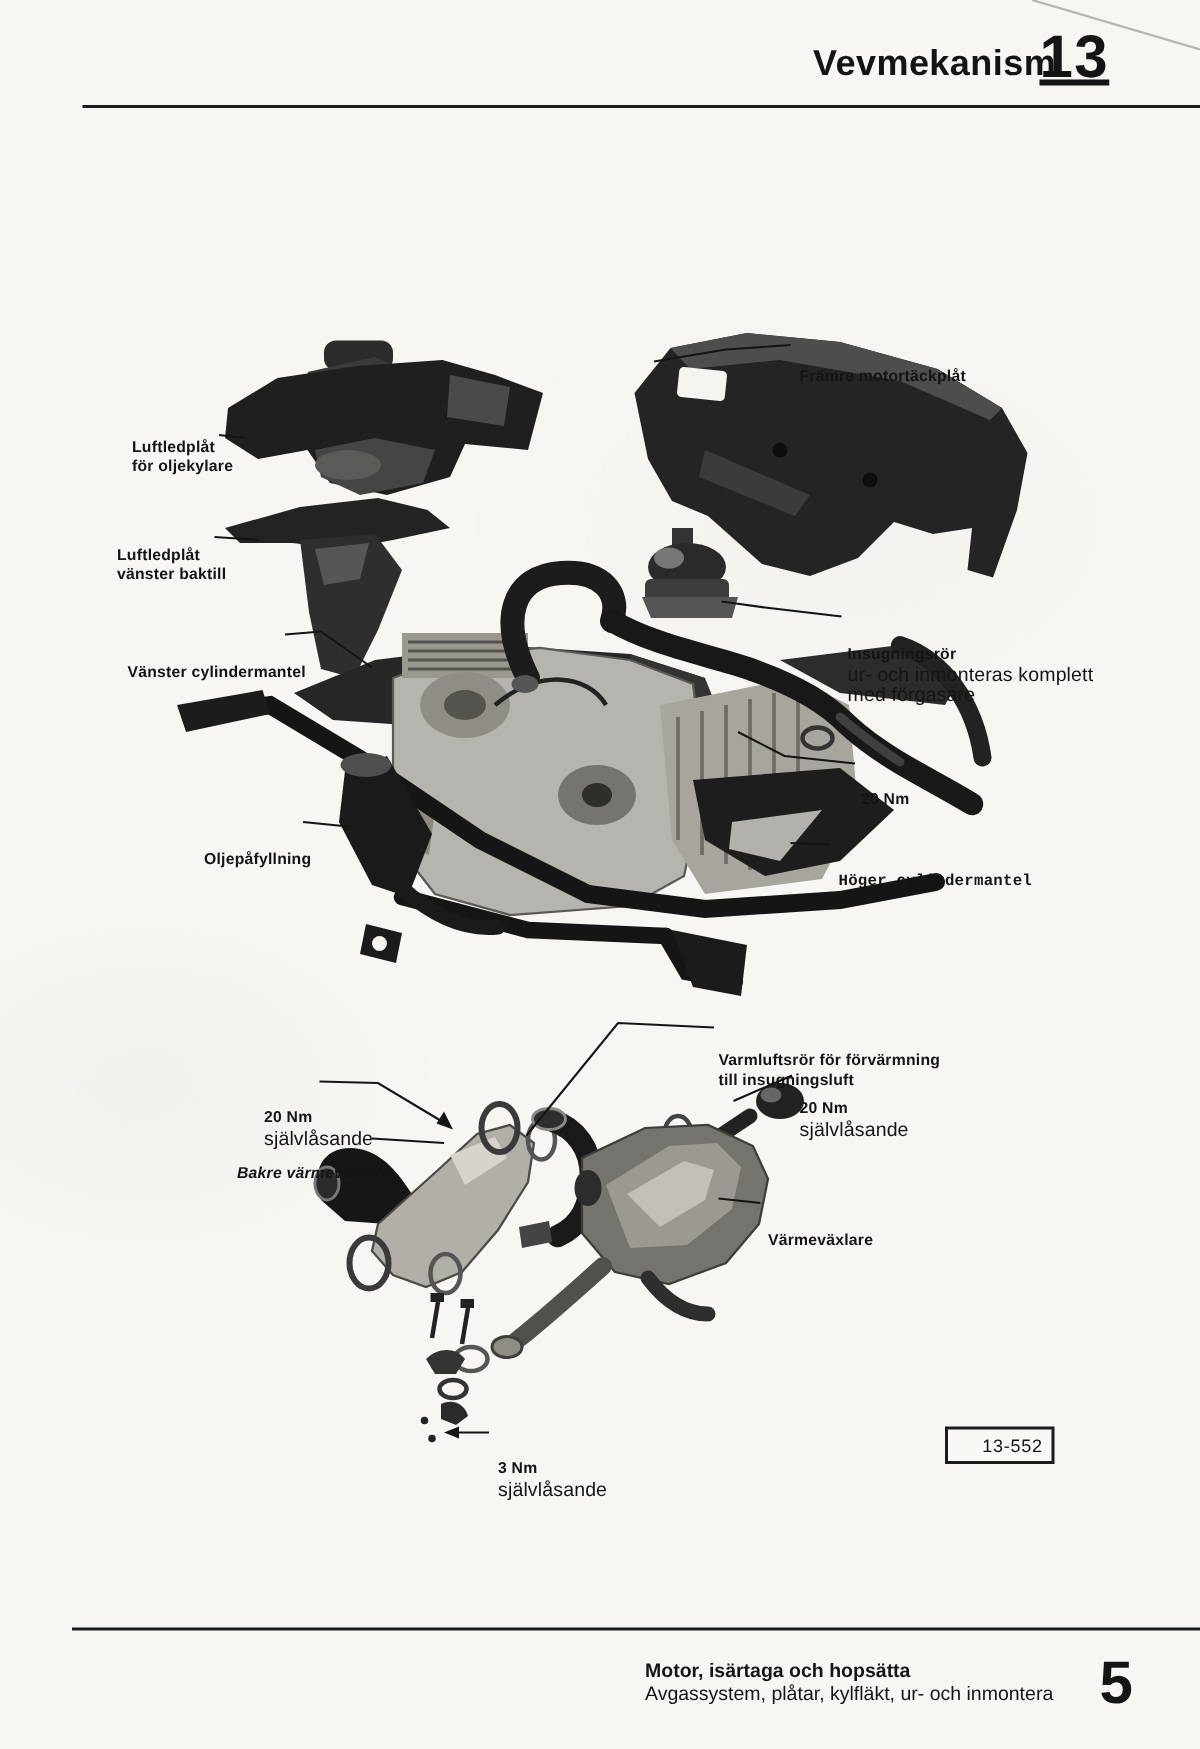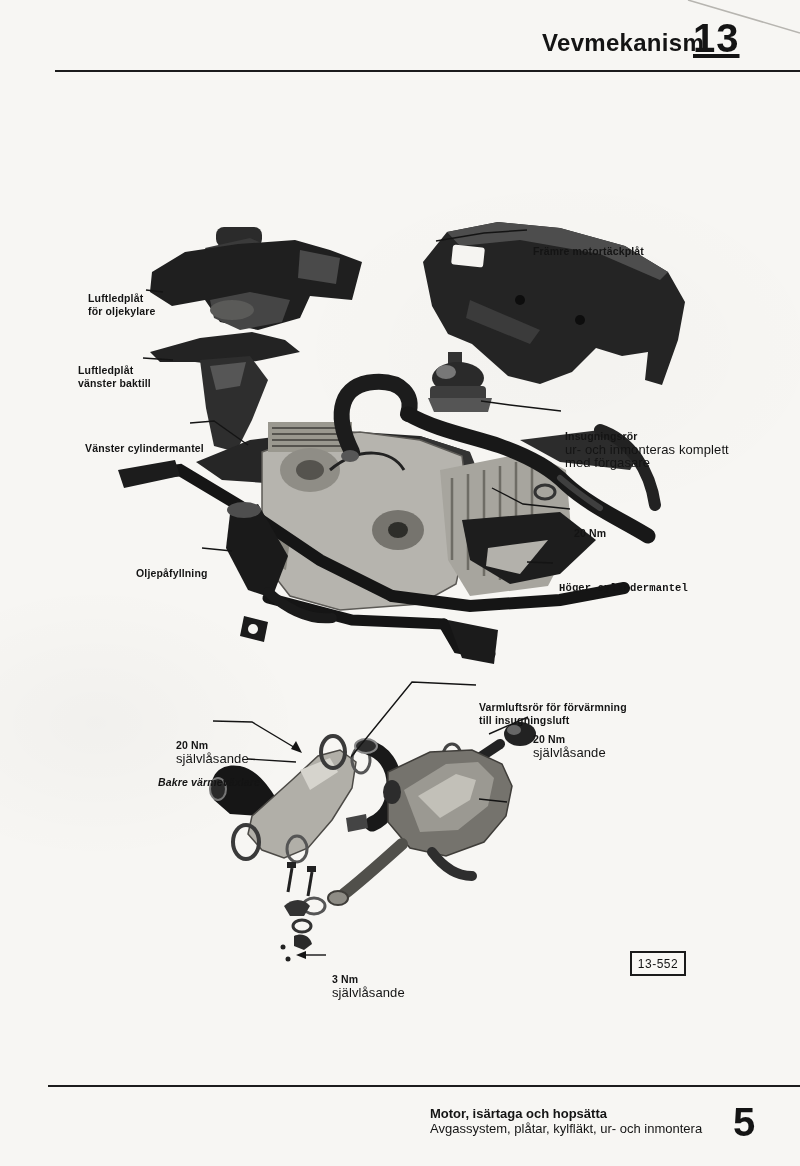--- a/index.html
+++ b/index.html
@@ -16,21 +16,21 @@
   .hdr-num{position:absolute;top:16px;left:693px;font-size:40px;font-weight:bold;letter-spacing:1px;text-decoration:underline;}
   .hdr-rule{position:absolute;top:70px;left:55px;width:745px;height:2px;background:#1c1c1c;}
 
   .part-label{position:absolute;white-space:pre;line-height:13px;}
   .part-label .t{font-size:10.5px;font-weight:bold;letter-spacing:.15px;display:block;}
   .part-label .s{font-size:13px;font-weight:normal;letter-spacing:.1px;display:block;}
 
   .fig-ref{
     position:absolute;left:630px;top:951px;width:52px;height:21px;
     border:2px solid #1b1b1b;display:flex;align-items:center;justify-content:center;
-    font-size:12px;letter-spacing:.5px;background:#f9f8f5;
+    font-size:12px;letter-spacing:.5px;background:#f9f8f5;padding-left:17px;
   }
 
   .ftr-rule{position:absolute;top:1085px;left:48px;width:752px;height:2px;background:#1c1c1c;}
   .ftr-text{position:absolute;left:430px;top:1106px;line-height:15px;}
   .ftr-text .b{font-size:13px;font-weight:bold;display:block;}
   .ftr-text .r{font-size:13px;display:block;}
   .ftr-num{position:absolute;left:733px;top:1100px;font-size:40px;font-weight:bold;}
 
   svg.art{position:absolute;left:0;top:0;}
 </style>
@@ -234,20 +234,23 @@
   </div>
   <div class="part-label" style="left:533px;top:707px;">
     <span class="t">20 Nm</span><span class="s">självlåsande</span>
   </div>
   <div class="part-label" style="left:176px;top:713px;">
     <span class="t">20 Nm</span><span class="s">självlåsande</span>
   </div>
   <div class="part-label" style="left:158px;top:750px;font-style:italic;">
     <span class="t">Bakre värmeväxlare</span><span class="s"></span>
   </div>
+  <div class="part-label" style="left:512px;top:795px;">
+    <span class="t">Värmeväxlare</span><span class="s"></span>
+  </div>
   <div class="part-label" style="left:332px;top:947px;">
     <span class="t">3 Nm</span><span class="s">självlåsande</span>
   </div>
 
   <div class="fig-ref">
     <span>13-552</span>
   </div>
 
   <div class="ftr-rule"></div>
   <div class="ftr-text">

